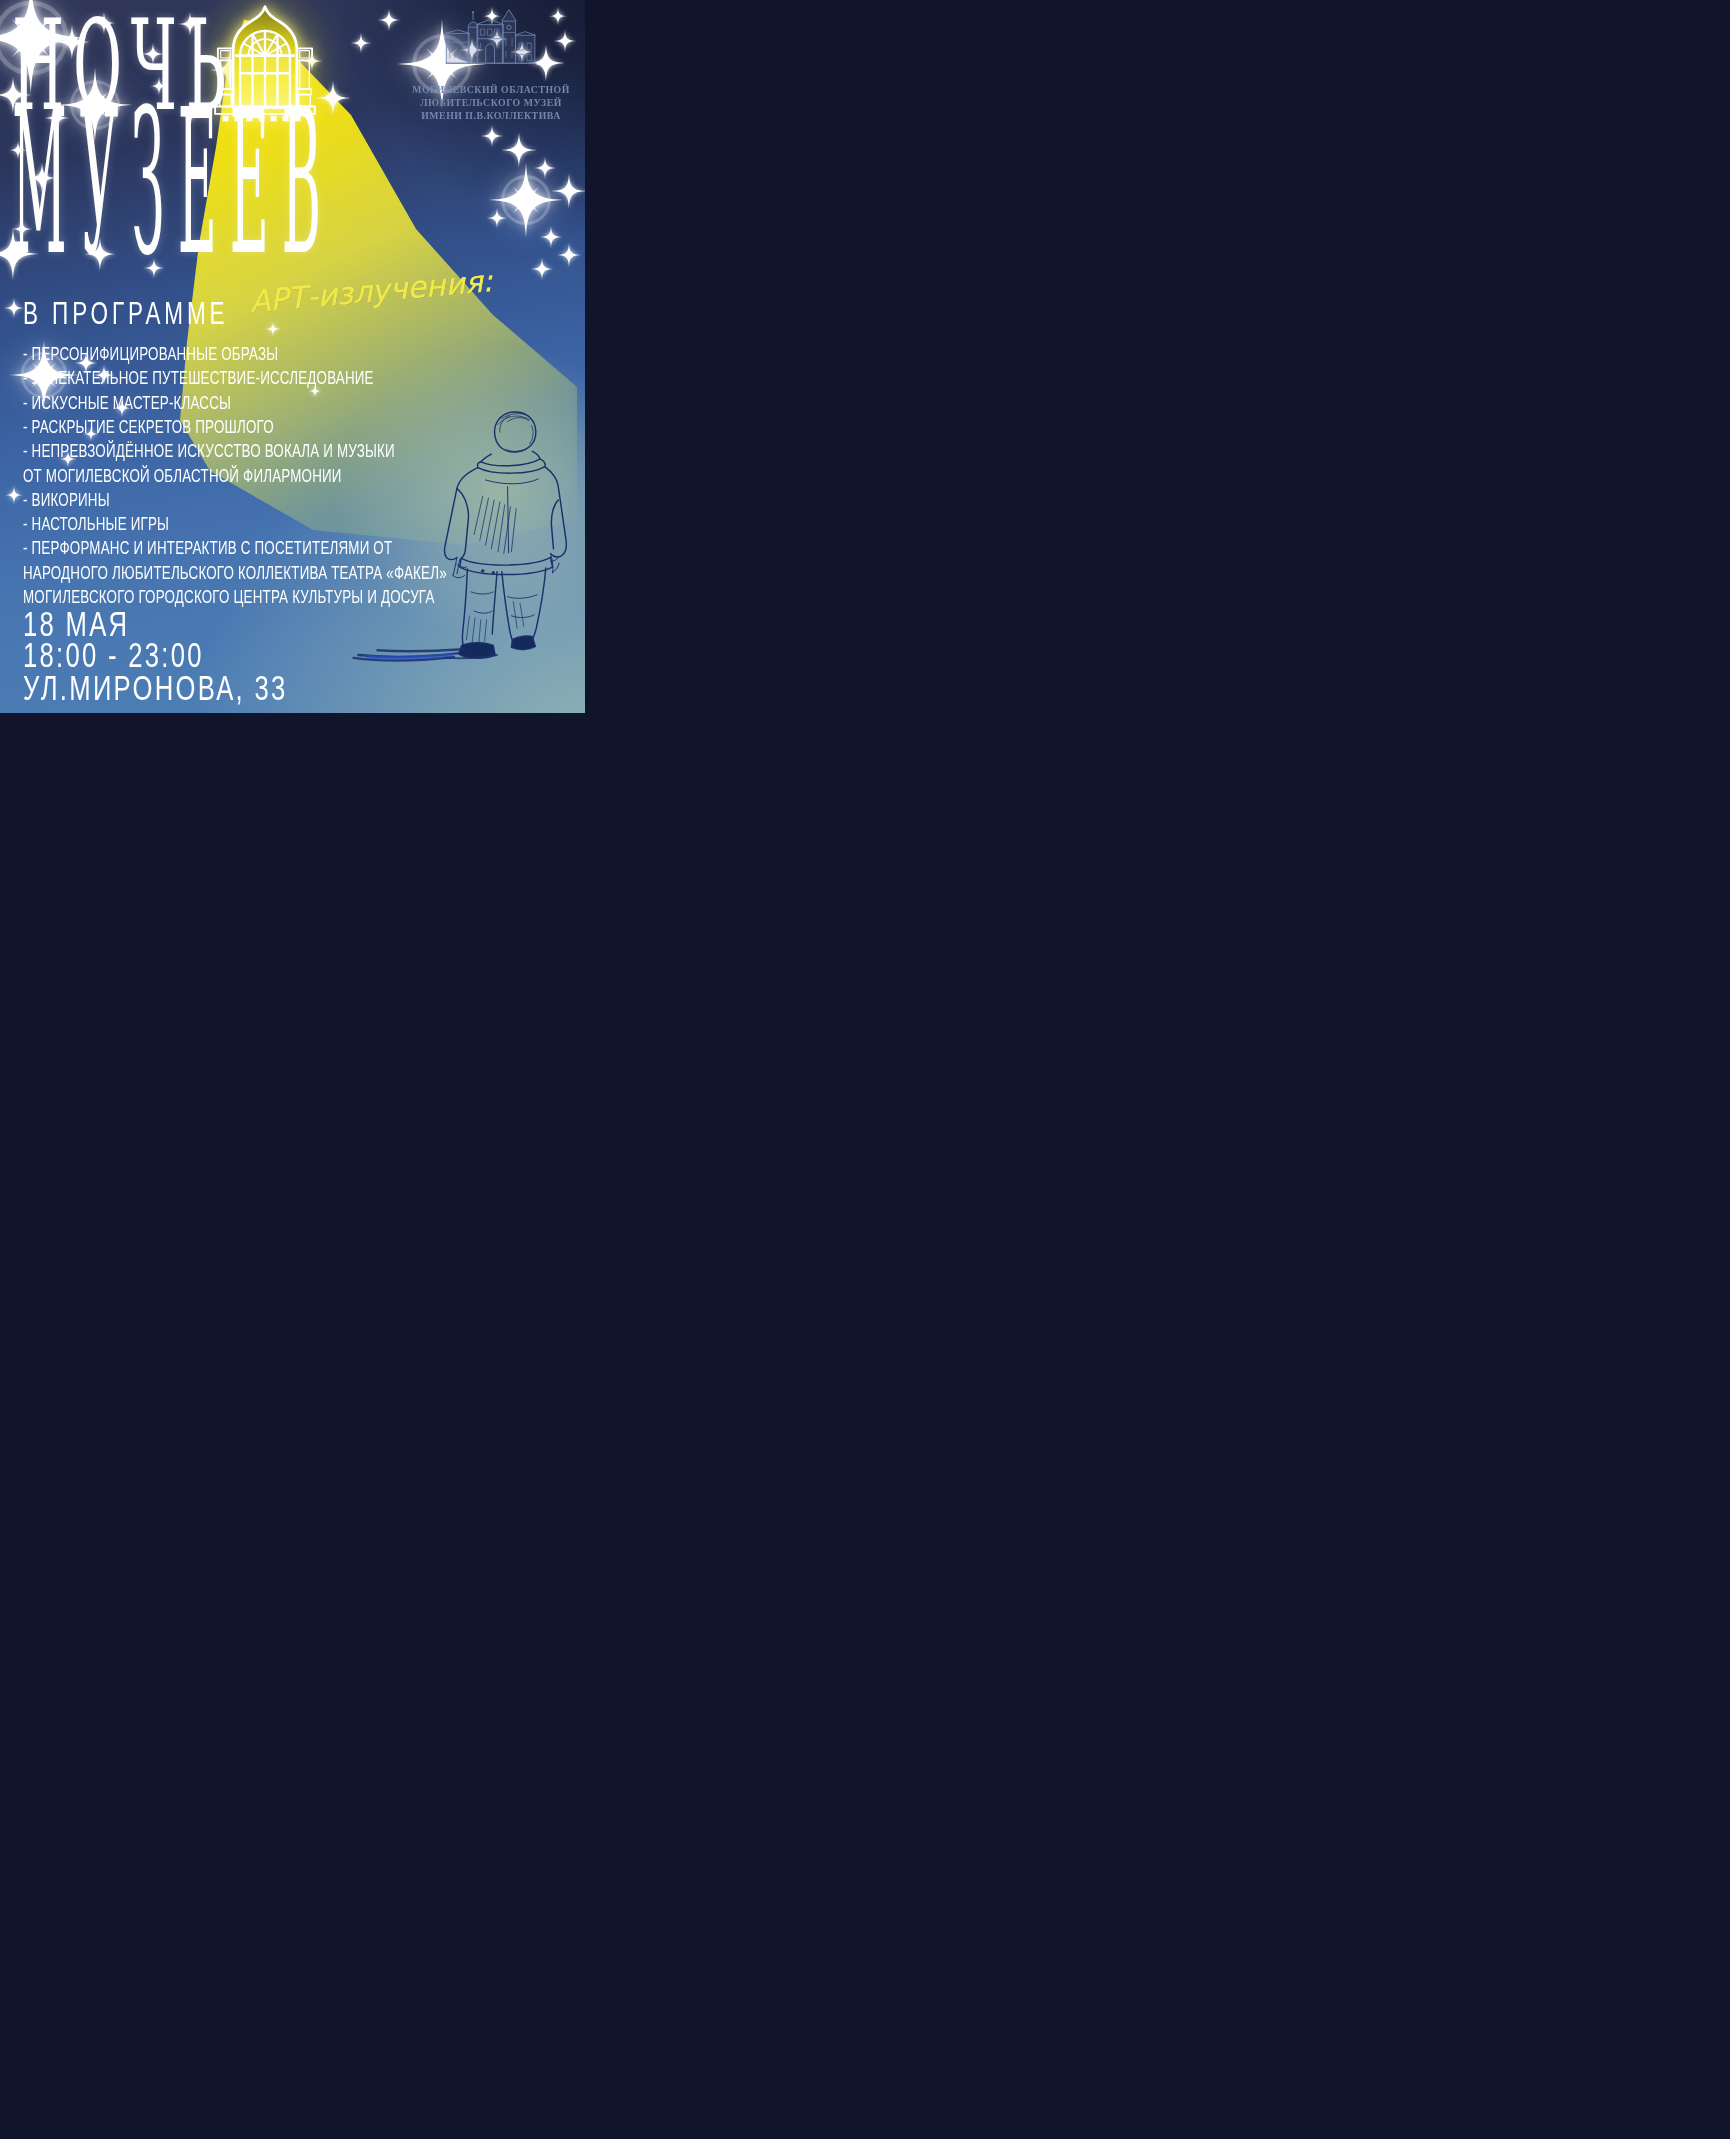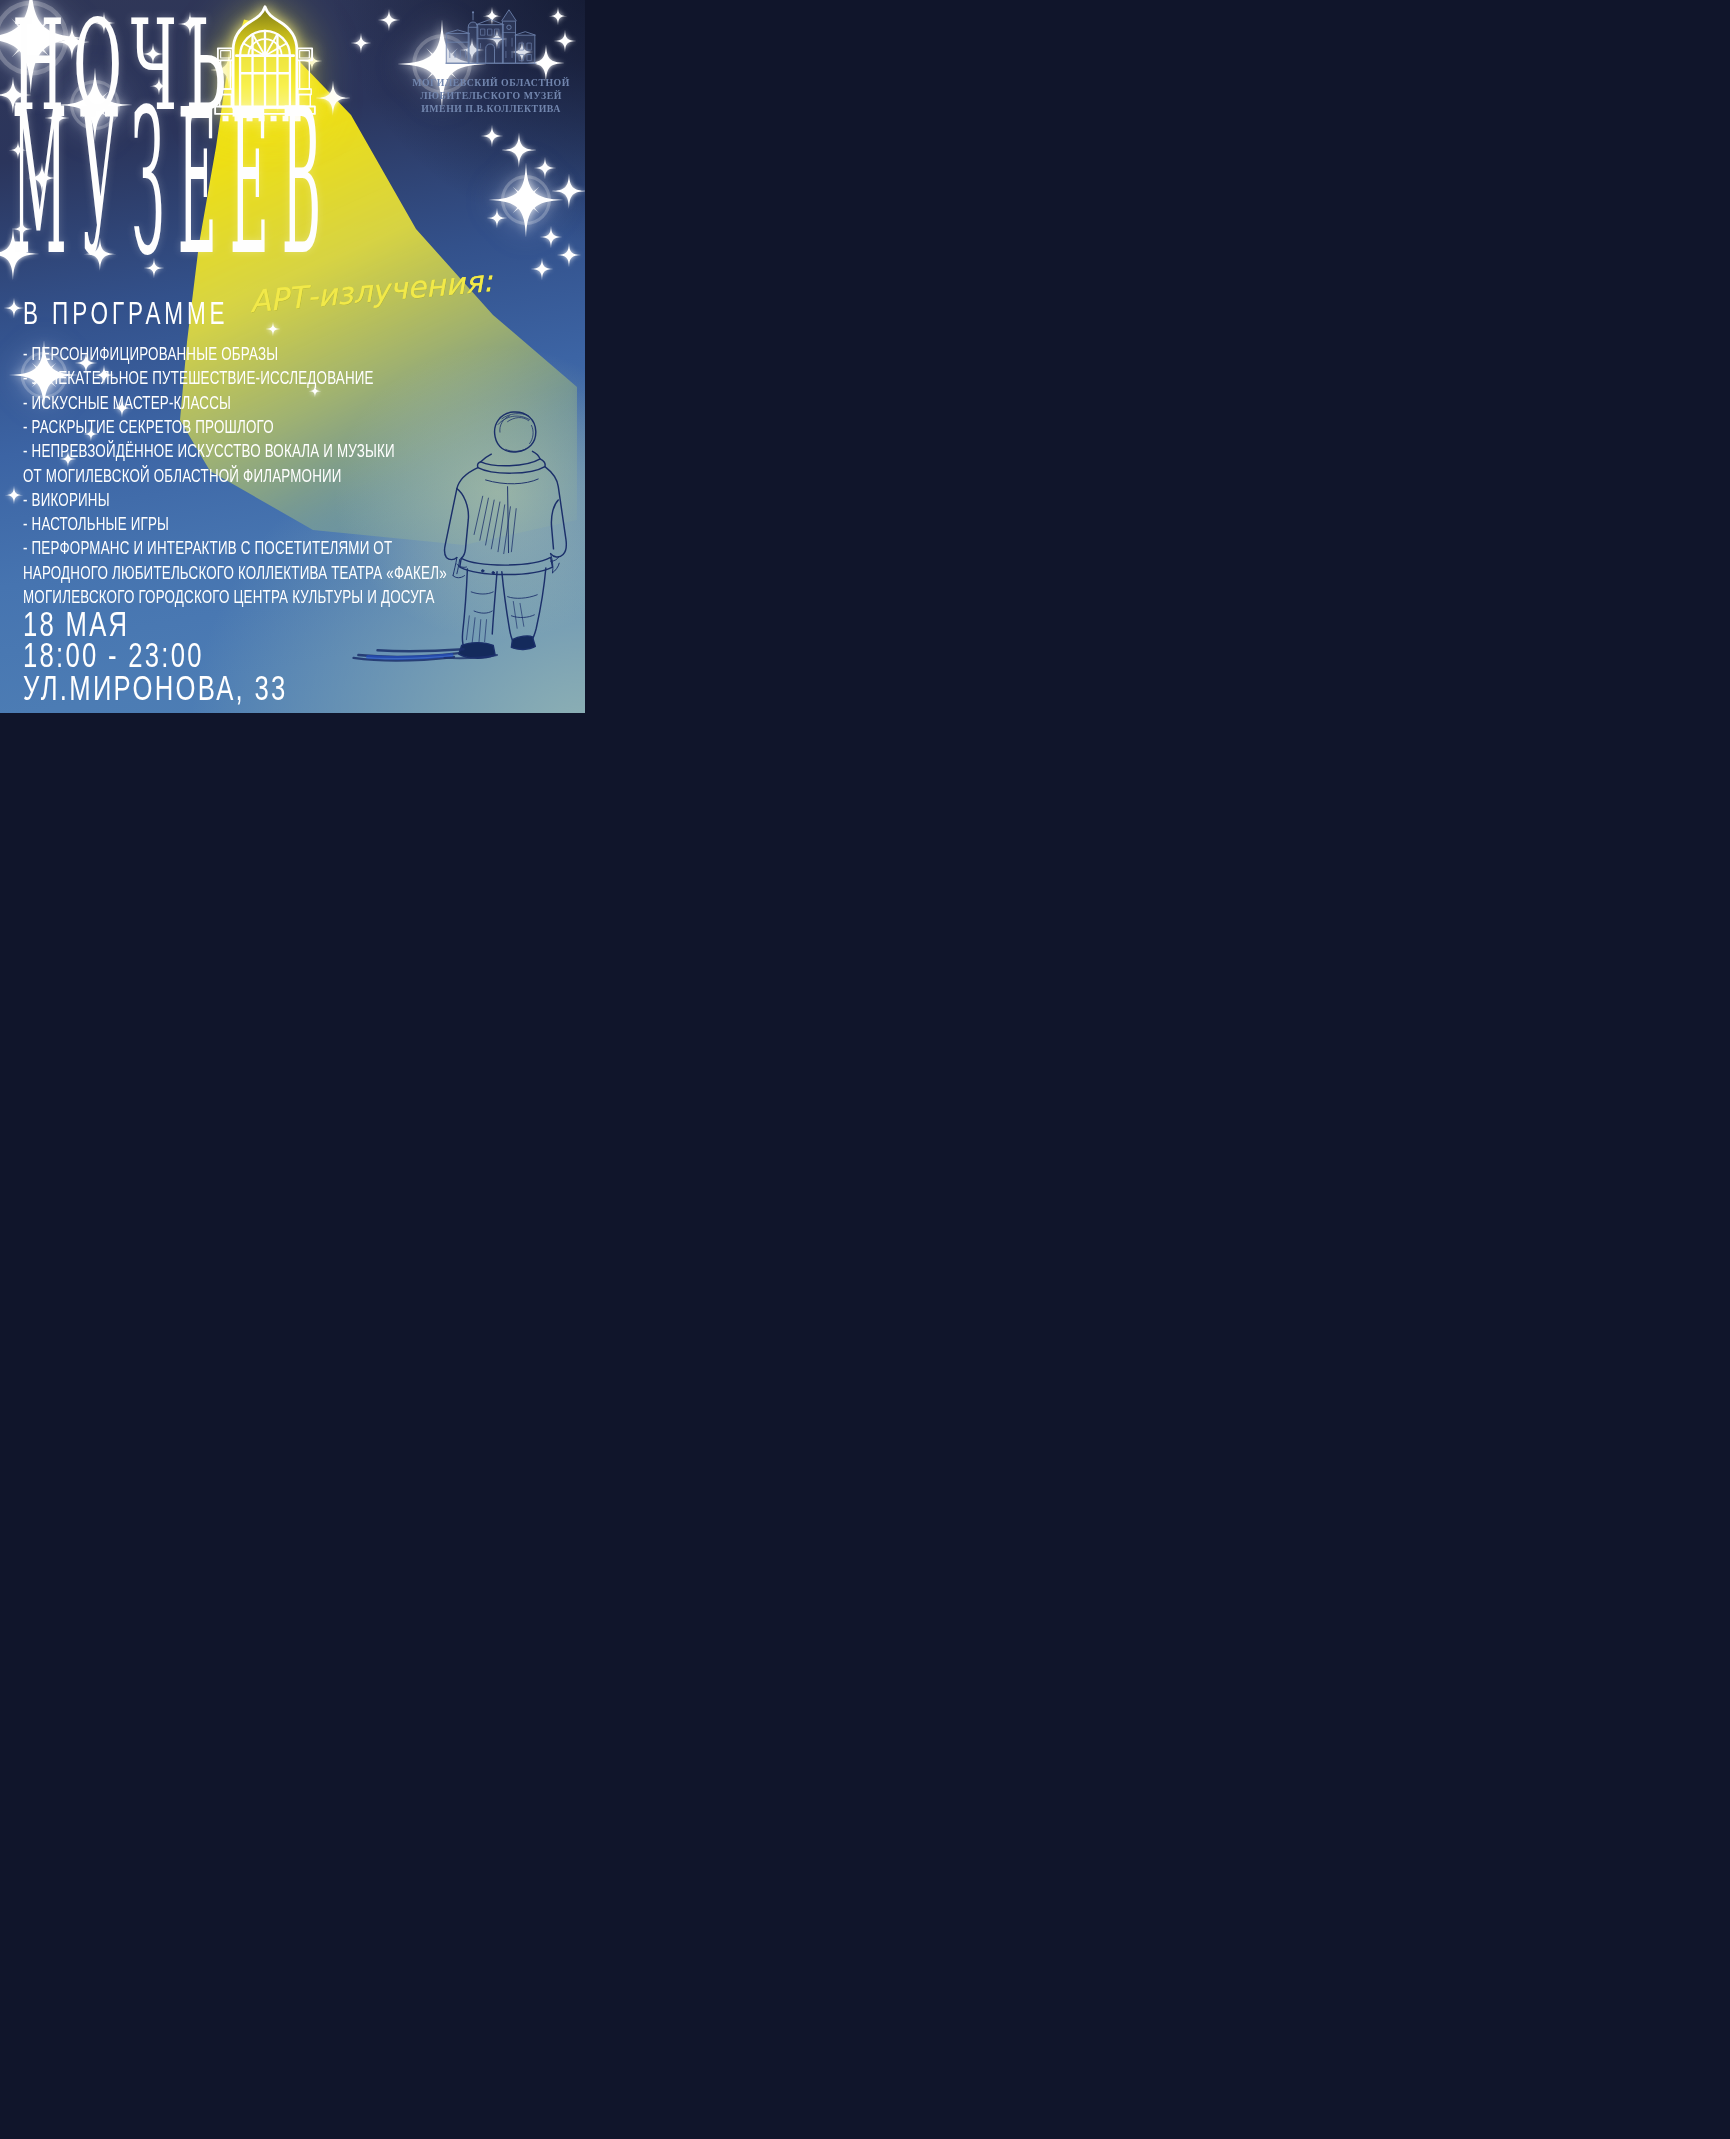--- a/index.html
+++ b/index.html
@@ -30,21 +30,21 @@
         filter:drop-shadow(0 0 6.8px rgba(255,246,130,0.9)) drop-shadow(0 0 20.5px rgba(240,230,60,0.55));}
 
   .title-line{position:absolute;color:#fefefe;font-family:"DejaVu Serif",serif;font-weight:400;
         line-height:1;white-space:nowrap;transform-origin:left top;
         text-shadow:0 0 6.8px rgba(255,255,255,0.25);}
   .t1{left:11.7px;top:2.9px;font-size:73px;letter-spacing:10.7px;transform:scale(0.82,1.71);}
   .t2{left:11.7px;top:83px;font-size:85px;letter-spacing:20.5px;transform:scale(0.63,2.35);}
 
   .logo{position:absolute;left:408px;top:7.8px;width:166px;}
   .logo-building{display:block;margin:0 auto;width:100px;height:57px;}
-  .logo-text{margin-top:11px;text-align:center;font-family:"Liberation Serif",serif;font-weight:700;
+  .logo-text{margin-top:18px;text-align:center;font-family:"Liberation Serif",serif;font-weight:700;
         font-size:9.8px;line-height:13px;letter-spacing:0.5px;color:#7286ae;}
 
   .heading-main{position:absolute;left:23px;top:299px;color:#fff;font-size:22.5px;letter-spacing:3.9px;
         line-height:1;white-space:nowrap;transform:scaleY(1.4);transform-origin:left top;}
   .heading-accent{position:absolute;left:252px;top:287px;color:#f1e94a;font-family:"DejaVu Sans",sans-serif;
         font-style:italic;font-size:30px;line-height:1;white-space:nowrap;
         transform:rotate(-5deg) skewX(-4deg);transform-origin:left top;
         text-shadow:0 0 0.5px #e8de2a, 0.5px 0.5px 0 rgba(120,120,10,0.25);}
 
   .list{position:absolute;left:23px;top:342px;color:#fff;font-size:14.4px;line-height:19px;

